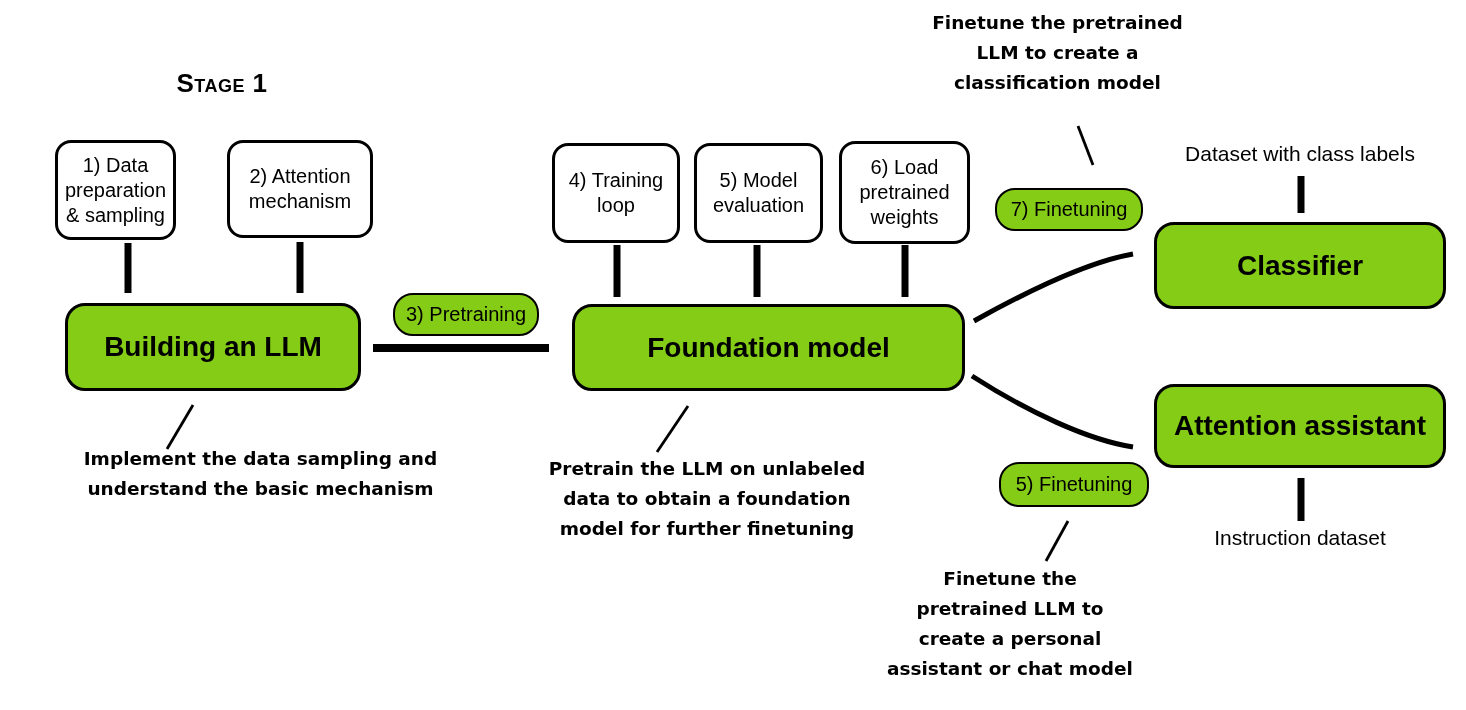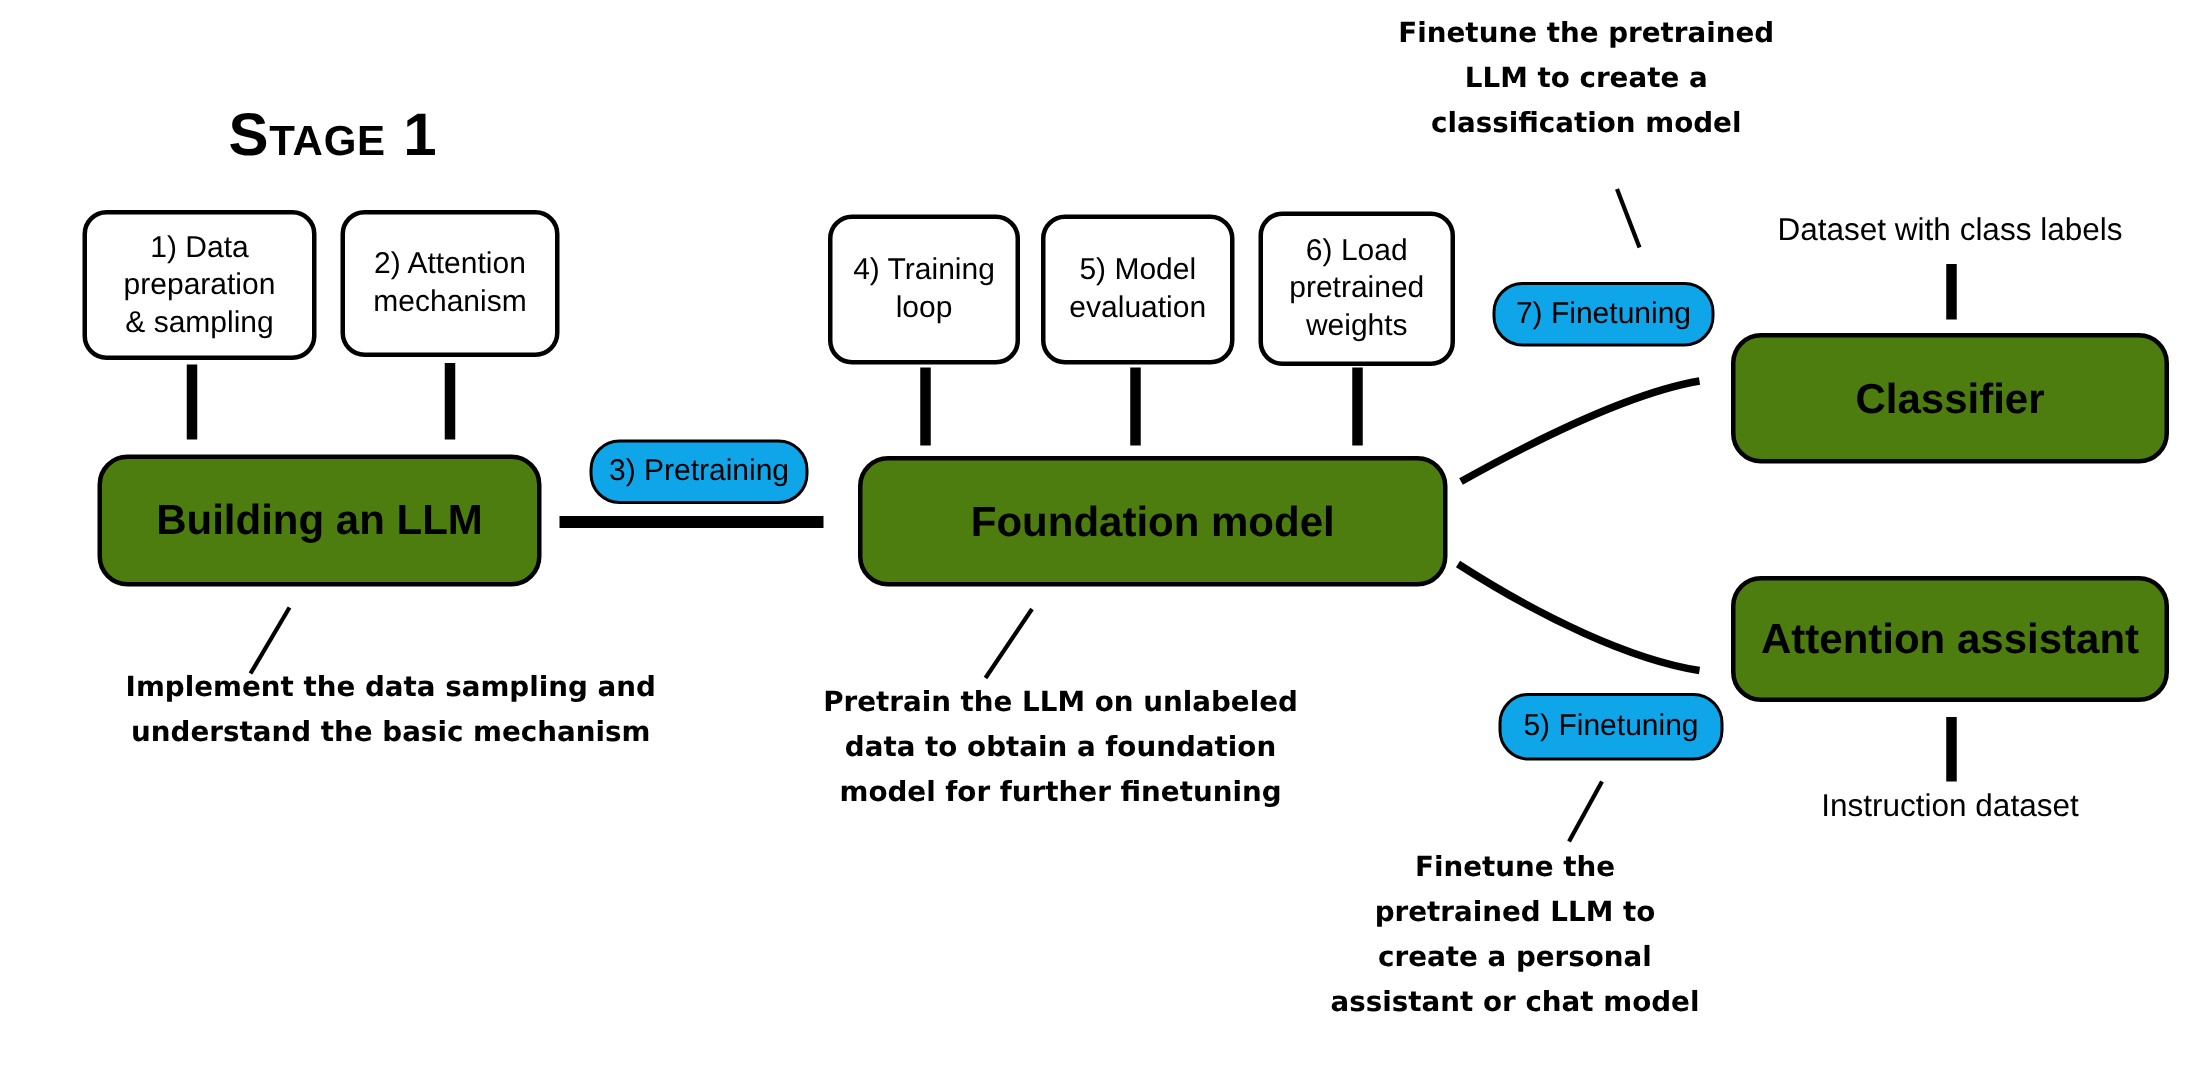--- a/index.html
+++ b/index.html
@@ -20,21 +20,21 @@
     position: absolute;
     left: 0; top: 0;
     width: 1466px;
     height: 710px;
     z-index: 1;
   }
   .stage-heading {
     position: absolute;
     z-index: 2;
     font-weight: bold;
-    font-size: 40px;
+    font-size: 26px;
     font-variant: small-caps;
     letter-spacing: 0.5px;
     text-align: center;
   }
   .step-box {
     position: absolute;
     z-index: 2;
     background: #ffffff;
     border: 3px solid #000;
     border-radius: 16px;
@@ -43,34 +43,34 @@
     justify-content: center;
     text-align: center;
     font-size: 20px;
     line-height: 1.25;
     white-space: pre-line;
     box-sizing: border-box;
   }
   .pill {
     position: absolute;
     z-index: 2;
-    background: #0ea5e9;
+    background: #84cc16;
     border: 2.5px solid #000;
     border-radius: 20px;
     display: flex;
     align-items: center;
     justify-content: center;
     text-align: center;
     font-size: 20px;
     box-sizing: border-box;
   }
   .main-box {
     position: absolute;
     z-index: 2;
-    background: #4d7c0f;
+    background: #84cc16;
     border: 3.5px solid #000;
     border-radius: 20px;
     display: flex;
     align-items: center;
     justify-content: center;
     text-align: center;
     font-size: 28px;
     font-weight: bold;
     box-sizing: border-box;
   }
@@ -126,21 +126,21 @@
     <path d="M1301,521 L1301,478" stroke="#000" stroke-width="7" marker-end="url(#ah-thick)"></path>
 
     <path d="M167,449 L193,405" stroke="#000" stroke-width="2.8" marker-end="url(#ah-thin)"></path>
     <path d="M657,452 L688,406" stroke="#000" stroke-width="2.8" marker-end="url(#ah-thin)"></path>
     <path d="M1078,126 L1093,165" stroke="#000" stroke-width="2.8" marker-end="url(#ah-thin)"></path>
     <path d="M1046,561 L1068,521" stroke="#000" stroke-width="2.8" marker-end="url(#ah-thin)"></path>
   </svg>
 
   <div class="stage-heading" style="left:122px; top:68px; width:200px;">Stage 1</div>
 
-  <div class="step-box" style="left:55px; top:140px; width:156px; height:100px;border-radius:16px;">1) Data
+  <div class="step-box" style="left:55px; top:140px; width:121px; height:100px;border-radius:16px;">1) Data
 preparation
 &amp; sampling</div>
   <div class="step-box" style="left:227px; top:140px; width:146px; height:98px;">2) Attention
 mechanism</div>
 
   <div class="main-box" style="left:65px; top:303px; width:296px; height:88px;">Building an LLM</div>
 
   <div class="pill" style="left:393px; top:293px; width:146px; height:43px;">3) Pretraining</div>
 
   <div class="step-box" style="left:552px; top:143px; width:128px; height:100px;">4) Training

